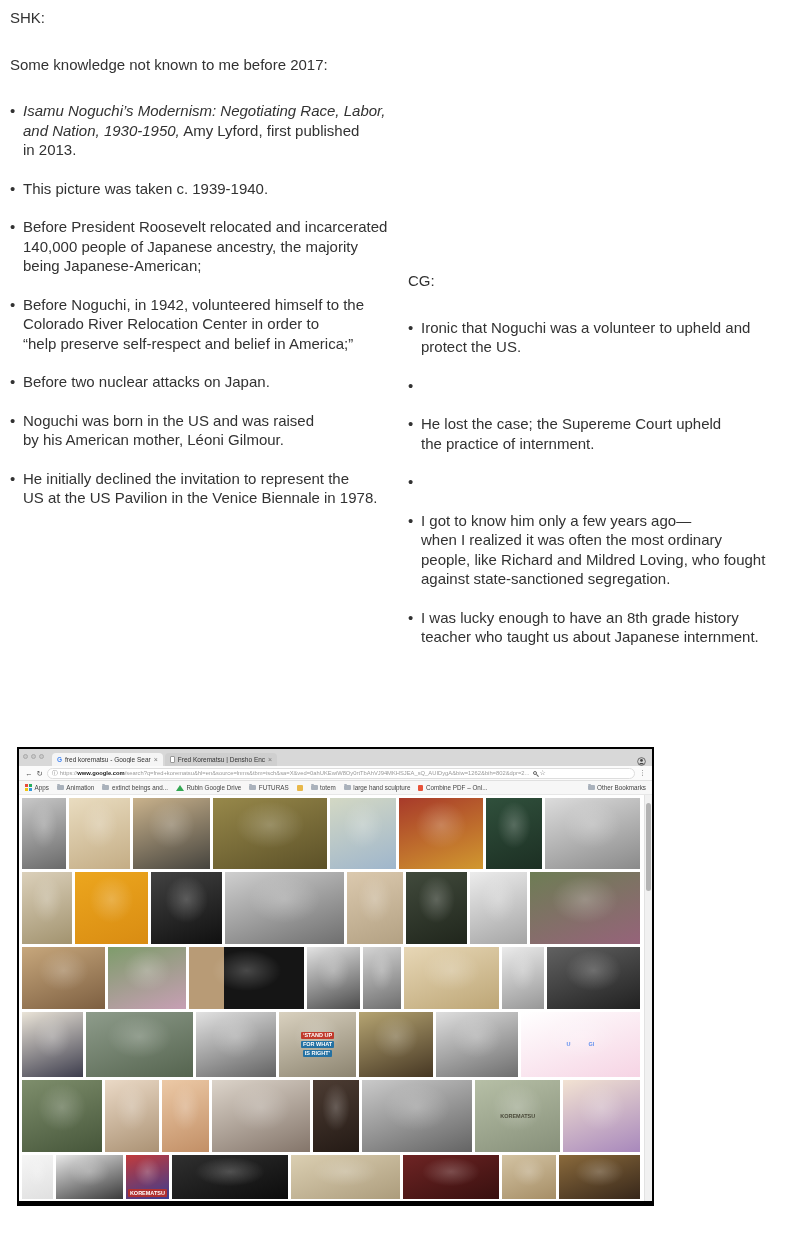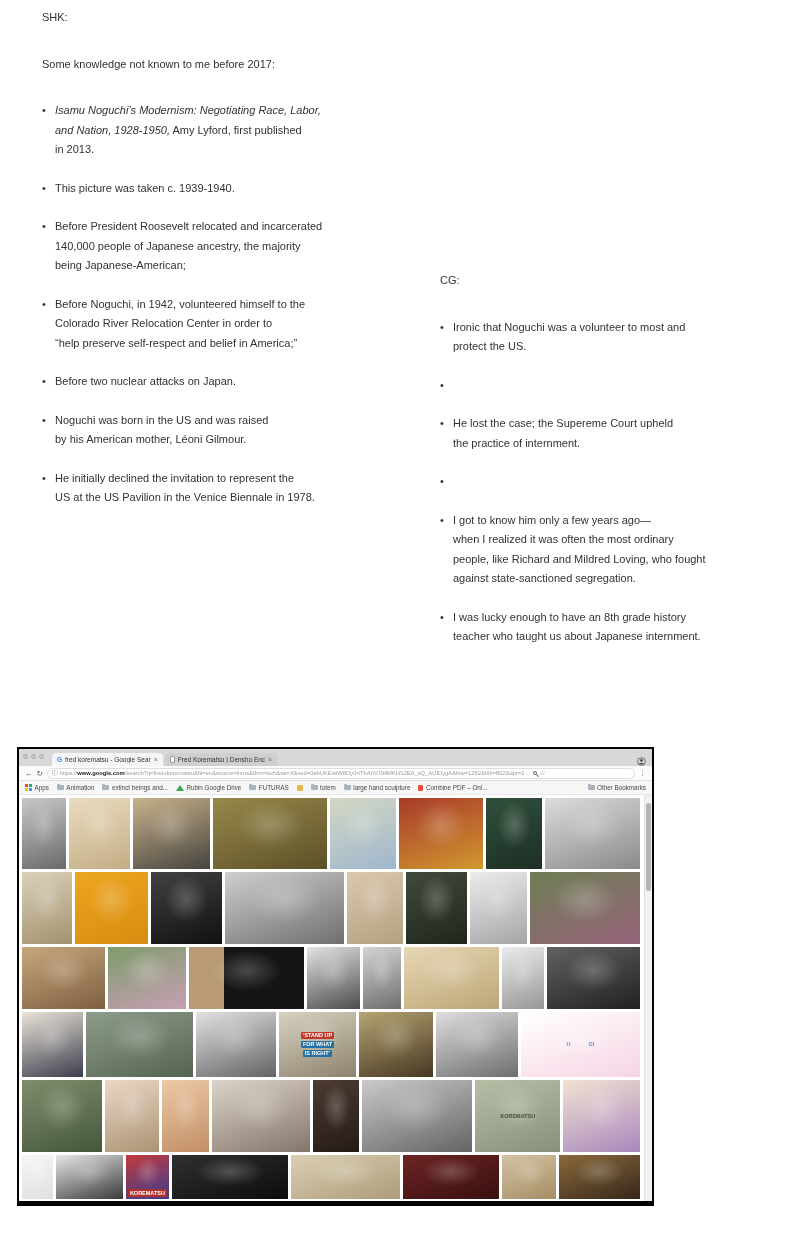--- a/index.html
+++ b/index.html
@@ -1,20 +1,20 @@
 <!DOCTYPE html>
 <html><head>
 <meta charset="utf-8">
 <style>
   * { margin:0; padding:0; box-sizing:border-box; }
   html,body { background:#ffffff; }
   body { width:785px; height:1246px; position:relative; font-family:"Liberation Sans", sans-serif; color:#323232; }
 
   
-  .textcol { position:absolute; font-size:11px; line-height:19.5px;margin-left:32px; }
+  .textcol { position:absolute; font-size:15px; line-height:19.5px; }
   #left-col  { left:10px;  top:8px;   width:402px; }
   #right-col { left:408px; top:271px; width:374px; }
   .col-heading { margin-bottom:27px; }
   .col-intro   { margin-bottom:27px; }
   .bullet { display:flex; margin-bottom:19px; }
   .bullet .dot { width:13px; flex:0 0 13px; }
   .bullet .btext { white-space:pre-line; }
 
   
   #browser { position:absolute; left:17px; top:747px; width:637px; height:459px;
@@ -72,21 +72,21 @@
 </head>
 <body>
 
 <div class="textcol" id="left-col">
   <div class="col-heading">SHK:</div>
   <div class="col-intro">Some knowledge not known to me before 2017:</div>
   <div>
       <div class="bullet">
         <span class="dot">•</span>
         <span class="btext"><i>Isamu Noguchi’s Modernism: Negotiating Race, Labor,
-and Nation, 1928-1950,</i> Amy Lyford, first published
+and Nation, 1930-1950,</i> Amy Lyford, first published
 in 2013.</span>
       </div>
       <div class="bullet">
         <span class="dot">•</span>
         <span class="btext">This picture was taken c. 1939-1940.</span>
       </div>
       <div class="bullet">
         <span class="dot">•</span>
         <span class="btext">Before President Roosevelt relocated and incarcerated
 140,000 people of Japanese ancestry, the majority
@@ -113,21 +113,21 @@
 US at the US Pavilion in the Venice Biennale in 1978.</span>
       </div>
     </div>
 </div>
 
 <div class="textcol" id="right-col">
   <div class="col-heading">CG:</div>
   <div>
       <div class="bullet">
         <span class="dot">•</span>
-        <span class="btext">Ironic that Noguchi was a volunteer to most and
+        <span class="btext">Ironic that Noguchi was a volunteer to upheld and
 protect the US.</span>
       </div>
       <div class="bullet">
         <span class="dot">•</span>
       </div>
       <div class="bullet">
         <span class="dot">•</span>
         <span class="btext">He lost the case; the Supereme Court upheld
 the practice of internment.</span>
       </div>

